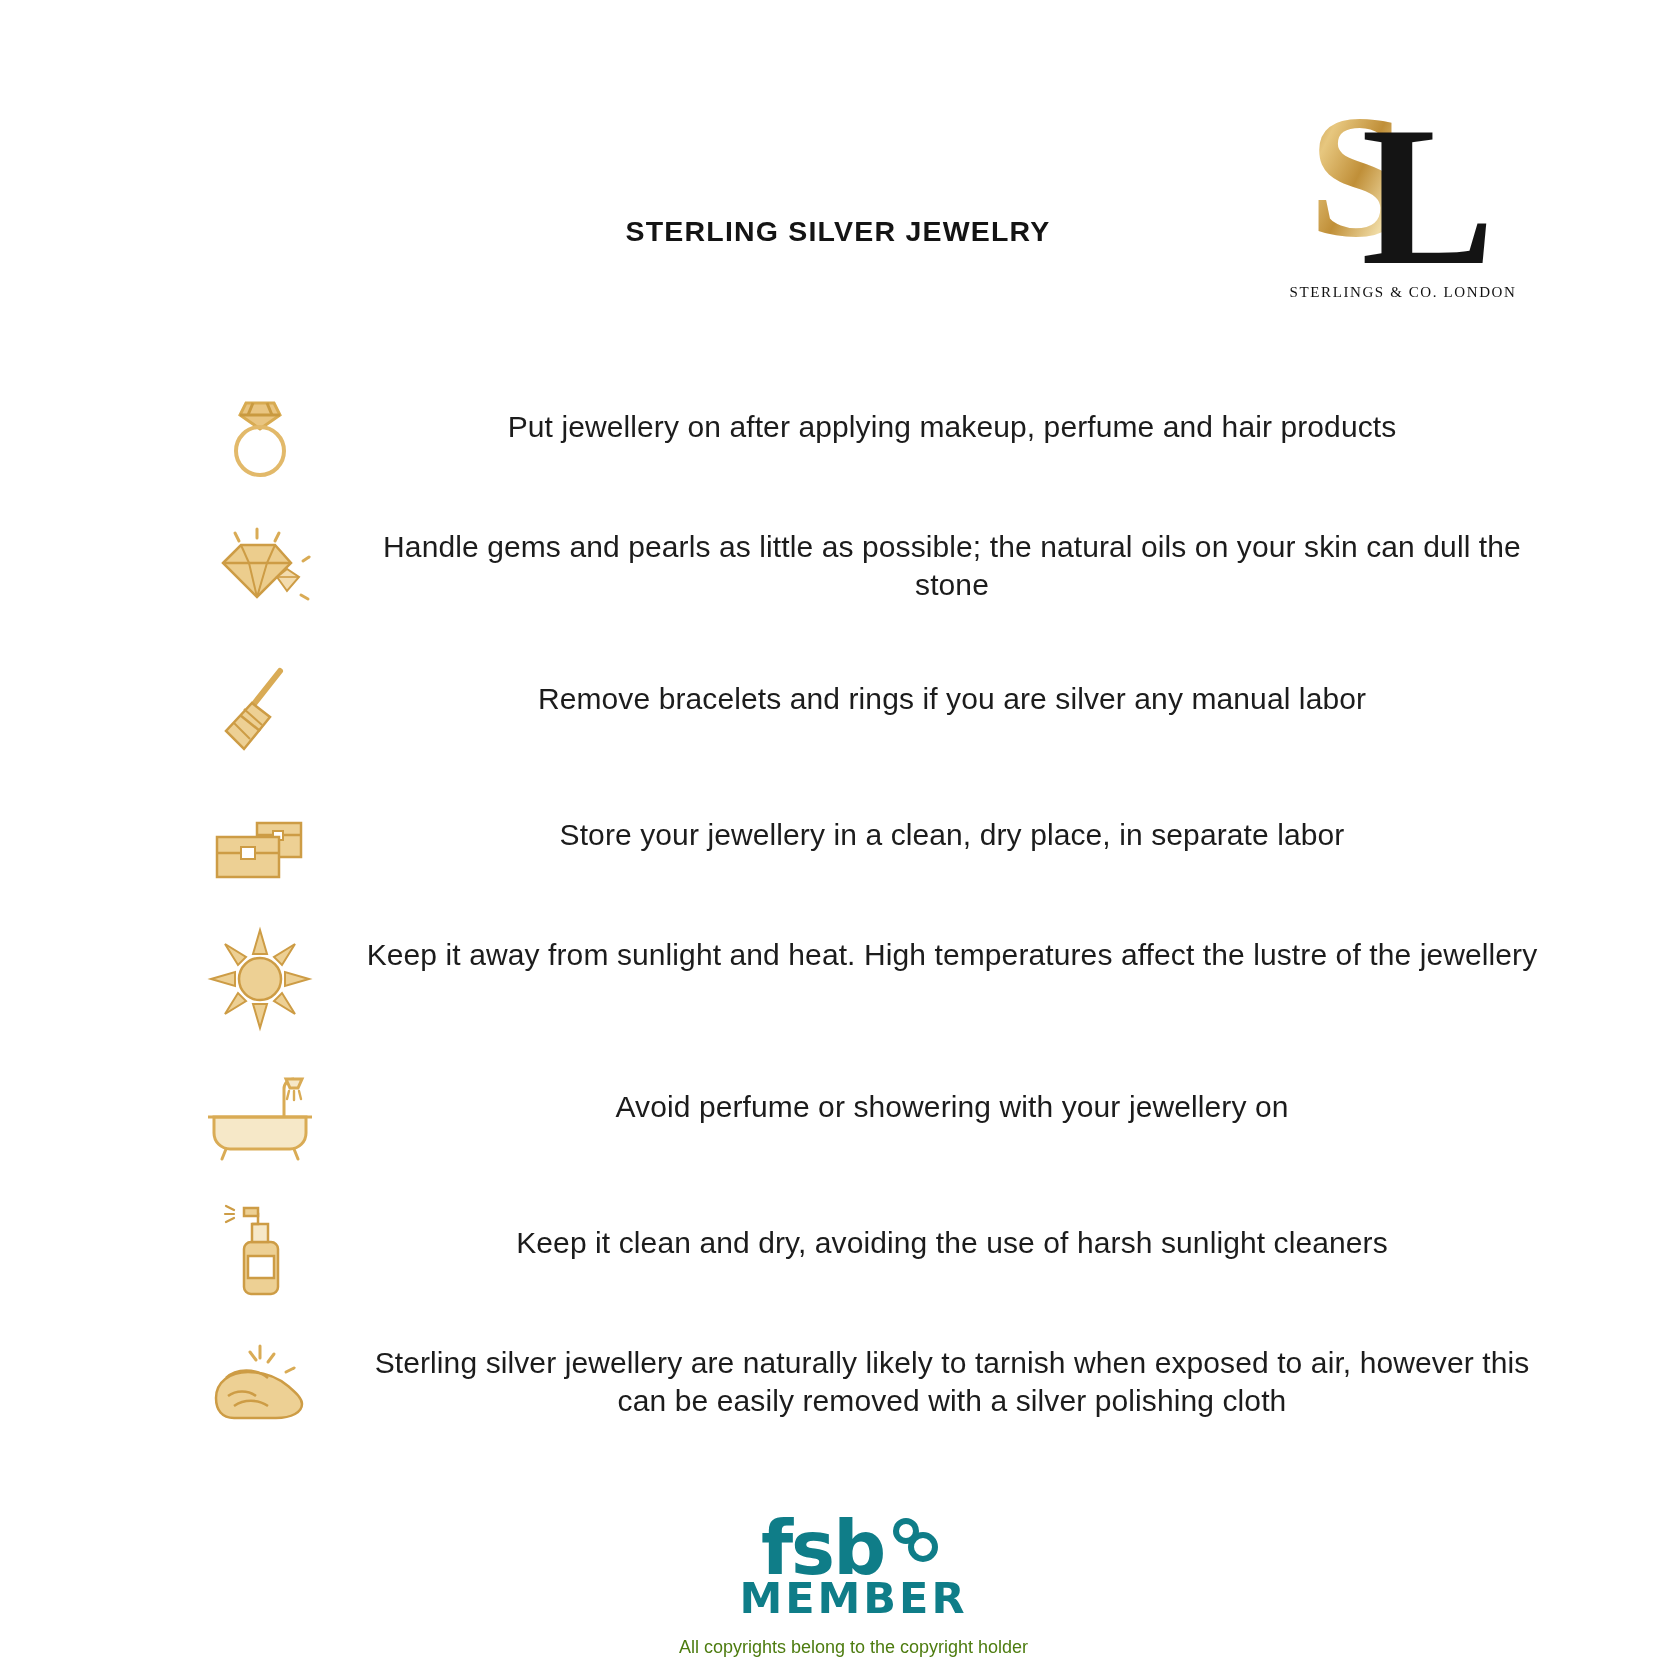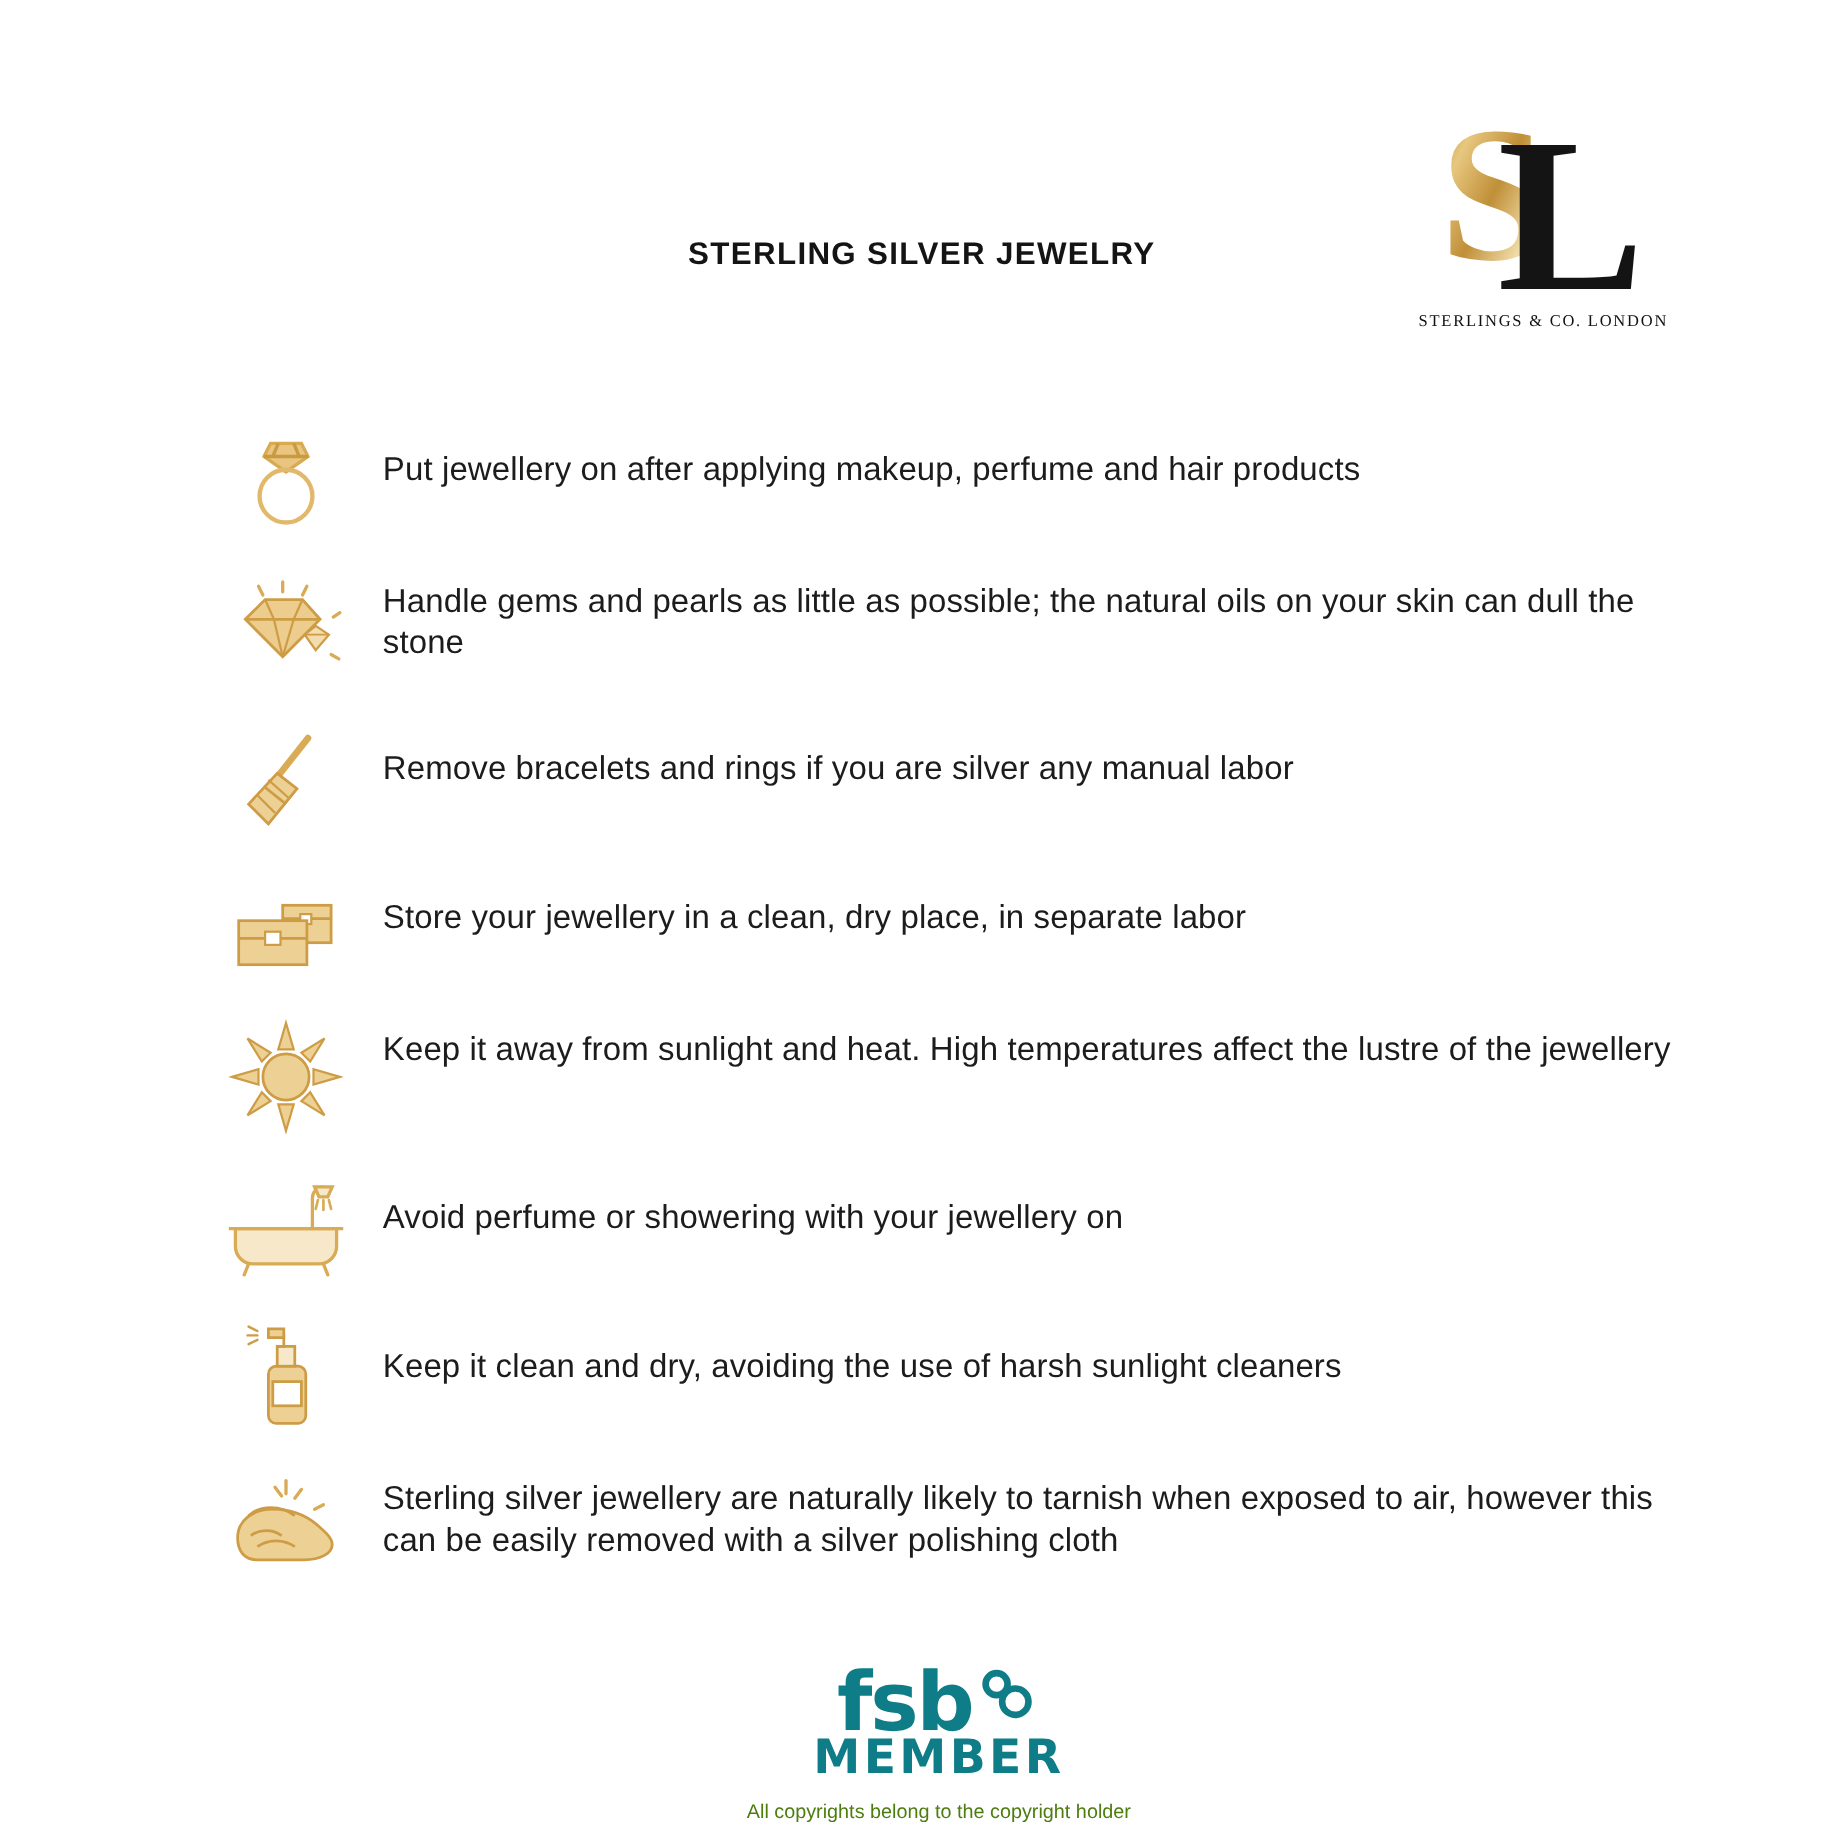--- a/index.html
+++ b/index.html
@@ -76,20 +76,21 @@
     left: 0;
     right: 0;
     padding: 0 120px 0 190px;
     box-sizing: border-box;
   }
   .tip {
     display: flex;
     align-items: flex-start;
     margin-bottom: 26px;
     min-height: 110px;
+    text-align: center;
   }
   .tip-icon {
     width: 140px;
     min-width: 140px;
     height: 110px;
     display: flex;
     align-items: center;
     justify-content: center;
   }
   .tip-icon svg { display: block; }

